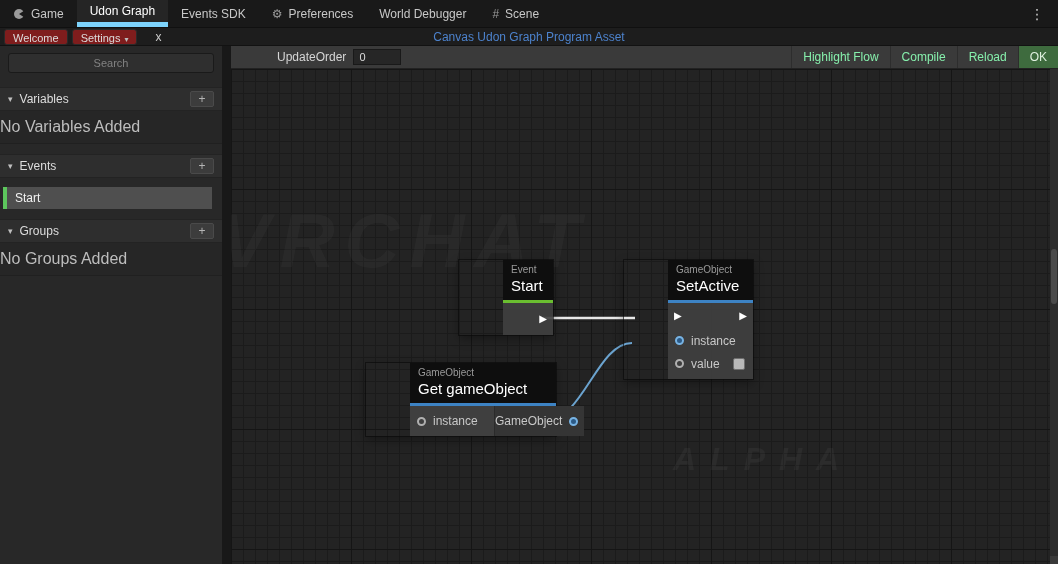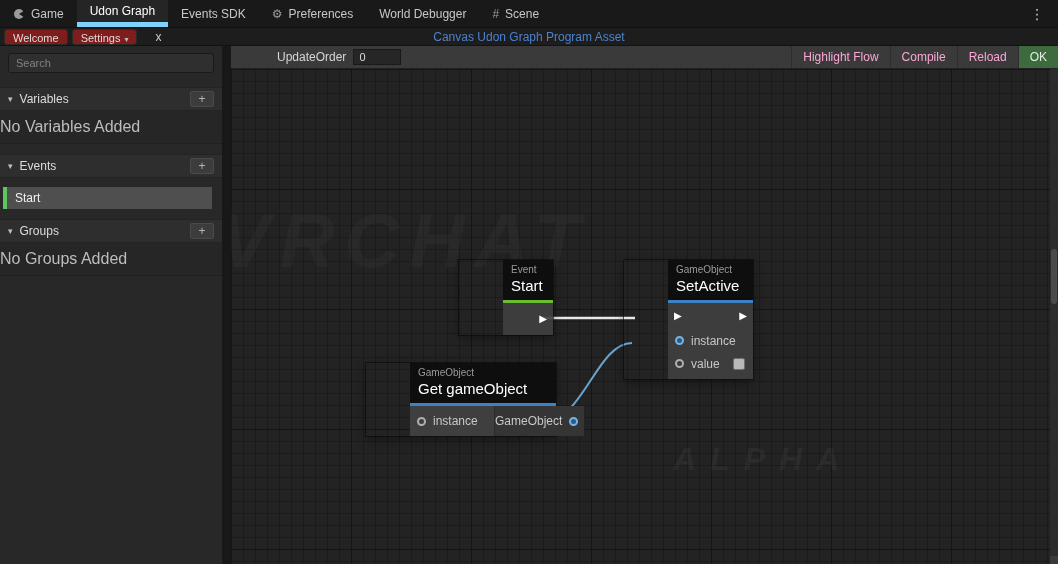--- a/index.html
+++ b/index.html
@@ -28,21 +28,21 @@
   .asset-title { position: absolute; left: 0; right: 0; text-align: center; font-size: 12px;
     color: #4c82cc; pointer-events: none; }
 
   
   .body-row { flex: 1; display: flex; min-height: 0; }
 
   
   .sidebar { width: 222px; flex: 0 0 222px; background: #282828; overflow: hidden; }
   .search { display: block; width: 206px; margin: 7px 8px 14px 8px; height: 20px;
     background: #2f2f2f; border: 1px solid #1a1a1a; border-radius: 3px; color: #dddddd;
-    font-size: 11px; padding: 0 7px; font-family: "Liberation Sans", sans-serif; outline: none; }
+    font-size: 11px; padding: 0 7px; font-family: "Liberation Sans", sans-serif; outline: none; text-align: center; }
   .search::placeholder { color: #828282; }
   .section-header { height: 24px; display: flex; align-items: center; gap: 7px; padding: 0 8px;
     background: #2e2e2e; border-top: 1px solid #232323; border-bottom: 1px solid #232323;
     color: #dddddd; font-size: 12px; margin-top: 10px; }
   .section-header:first-of-type { margin-top: 0; }
   .foldout { font-size: 9px; color: #c0c0c0; }
   .plus-btn { margin-left: auto; width: 24px; height: 16px; background: #3c3c3c;
     border: 1px solid #4a4a4a; border-radius: 2px; color: #b5b5b5; font-size: 12px;
     display: flex; align-items: center; justify-content: center; }
   .empty-row { padding: 7px 0; background: #262626; color: #bdbdbd; font-size: 16px;
@@ -55,21 +55,21 @@
   
   .main { flex: 1; display: flex; flex-direction: column; min-width: 0; }
   .canvas-toolbar { height: 23px; flex: 0 0 23px; background: #3a3a3a; display: flex;
     align-items: center; border-bottom: 1px solid #222222; font-size: 12px; color: #dddddd; padding-left: 37px; }
   .uo-label { padding: 0 7px 0 9px; color: #d6d6d6; }
   .uo-input { width: 48px; height: 16px; background: #262626; border: 1px solid #191919;
     color: #dddddd; font-size: 11px; padding: 0 5px; font-family: "Liberation Sans", sans-serif;
     outline: none; }
   .ct-spacer { flex: 1; }
   .cbtn { padding: 0 11px; height: 100%; display: flex; align-items: center;
-    border-left: 1px solid #2d2d2d; color: #f9a8d4; font-size: 12px; }
+    border-left: 1px solid #2d2d2d; color: #86efac; font-size: 12px; }
   .cbtn.ok { background: #3e6b3e; color: #dff0df; }
 
   
   .canvas { position: relative; flex: 1; overflow: hidden; background-color: #232323;
     background-image:
       linear-gradient(#151515 1px, transparent 1px),
       linear-gradient(90deg, #151515 1px, transparent 1px),
       linear-gradient(#1b1b1b 1px, transparent 1px),
       linear-gradient(90deg, #1b1b1b 1px, transparent 1px);
     background-size: 120px 120px, 120px 120px, 12px 12px, 12px 12px; }

